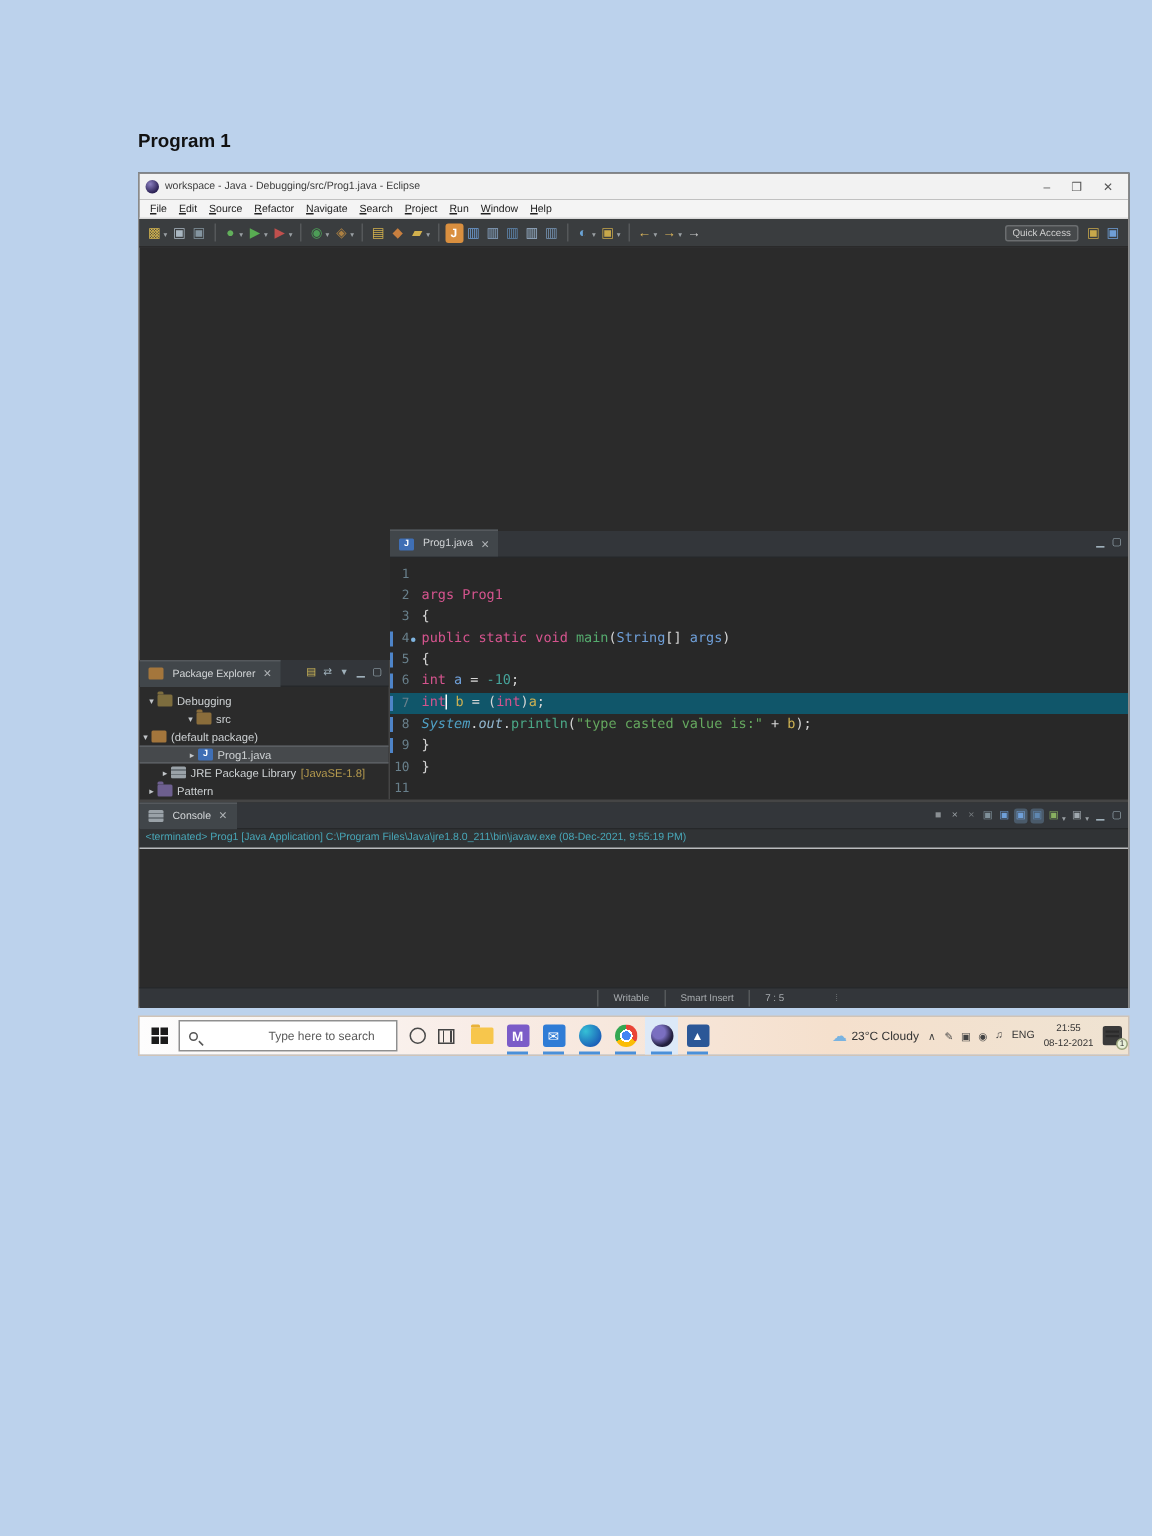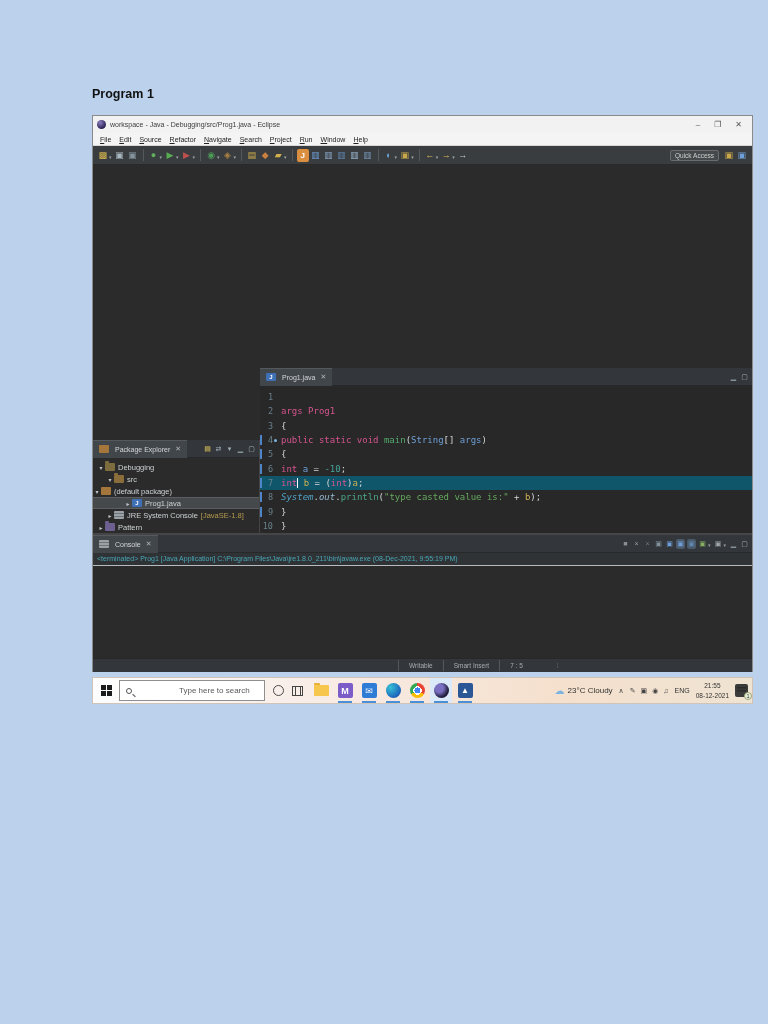--- a/index.html
+++ b/index.html
@@ -219,39 +219,39 @@
             <span class="ticon" style="color: rgb(159, 176, 186);">▁</span>
             <span class="ticon" style="color: rgb(159, 176, 186);">▢</span>
           </div>
       </div>
       <div class="tree" id="peTree">
           <div class="tree-row" style="padding-left: 4px;">
             <span class="tarrow">▾</span>
             <span class="tibox ti-project"></span>
             <span>Debugging</span>
           </div>
-          <div class="tree-row" style="padding-left: 13px;">
+          <div class="tree-row" style="padding-left: 30px;">
             <span class="tarrow">▾</span>
             <span class="tibox ti-srcfolder"></span>
             <span>src</span>
           </div>
           <div class="tree-row" style="">
             <span class="tarrow">▾</span>
             <span class="tibox ti-package"></span>
             <span>(default package)</span>
           </div>
           <div class="tree-row selected" style="padding-left: 31px;">
             <span class="tarrow">▸</span>
             <span class="tibox ti-jfile"></span>
             <span>Prog1.java</span>
           </div>
           <div class="tree-row" style="padding-left: 13px;">
             <span class="tarrow">▸</span>
             <span class="tibox ti-library"></span>
-            <span>JRE System Console</span>
+            <span>JRE Package Library</span>
             <span class="tsuffix">[JavaSE-1.8]</span>
           </div>
           <div class="tree-row" style="padding-left: 4px;">
             <span class="tarrow">▸</span>
             <span class="tibox ti-project2"></span>
             <span>Pattern</span>
           </div>
         </div>
     </div>
 
@@ -300,20 +300,24 @@
             <span class="gut diff">8</span>
             <span class="code"><span class="it" style="color: rgb(79, 160, 196);">System</span><span style="color: rgb(214, 214, 214);">.</span><span class="it" style="color: rgb(147, 184, 208);">out</span><span style="color: rgb(214, 214, 214);">.</span><span style="color: rgb(75, 168, 135);">println</span><span style="color: rgb(214, 214, 214);">(</span><span style="color: rgb(101, 168, 95);">"type casted value is:"</span><span style="color: rgb(214, 214, 214);"> + </span><span style="color: rgb(204, 176, 82);">b</span><span style="color: rgb(214, 214, 214);">);</span></span>
           </div>
           <div class="line">
             <span class="gut diff">9</span>
             <span class="code"><span style="color: rgb(214, 214, 214);">}</span></span>
           </div>
           <div class="line">
             <span class="gut">10</span>
             <span class="code"><span style="color: rgb(214, 214, 214);">}</span></span>
+          </div>
+          <div class="line">
+            <span class="gut">11</span>
+            <span class="code"></span>
           </div>
         </div>
     </div>
   </div>
 
   <div class="console-panel">
     <div class="panel-tabbar">
       <div class="panel-tab active">
         <span class="tibox ti-library"></span>
         <span>Console</span>

